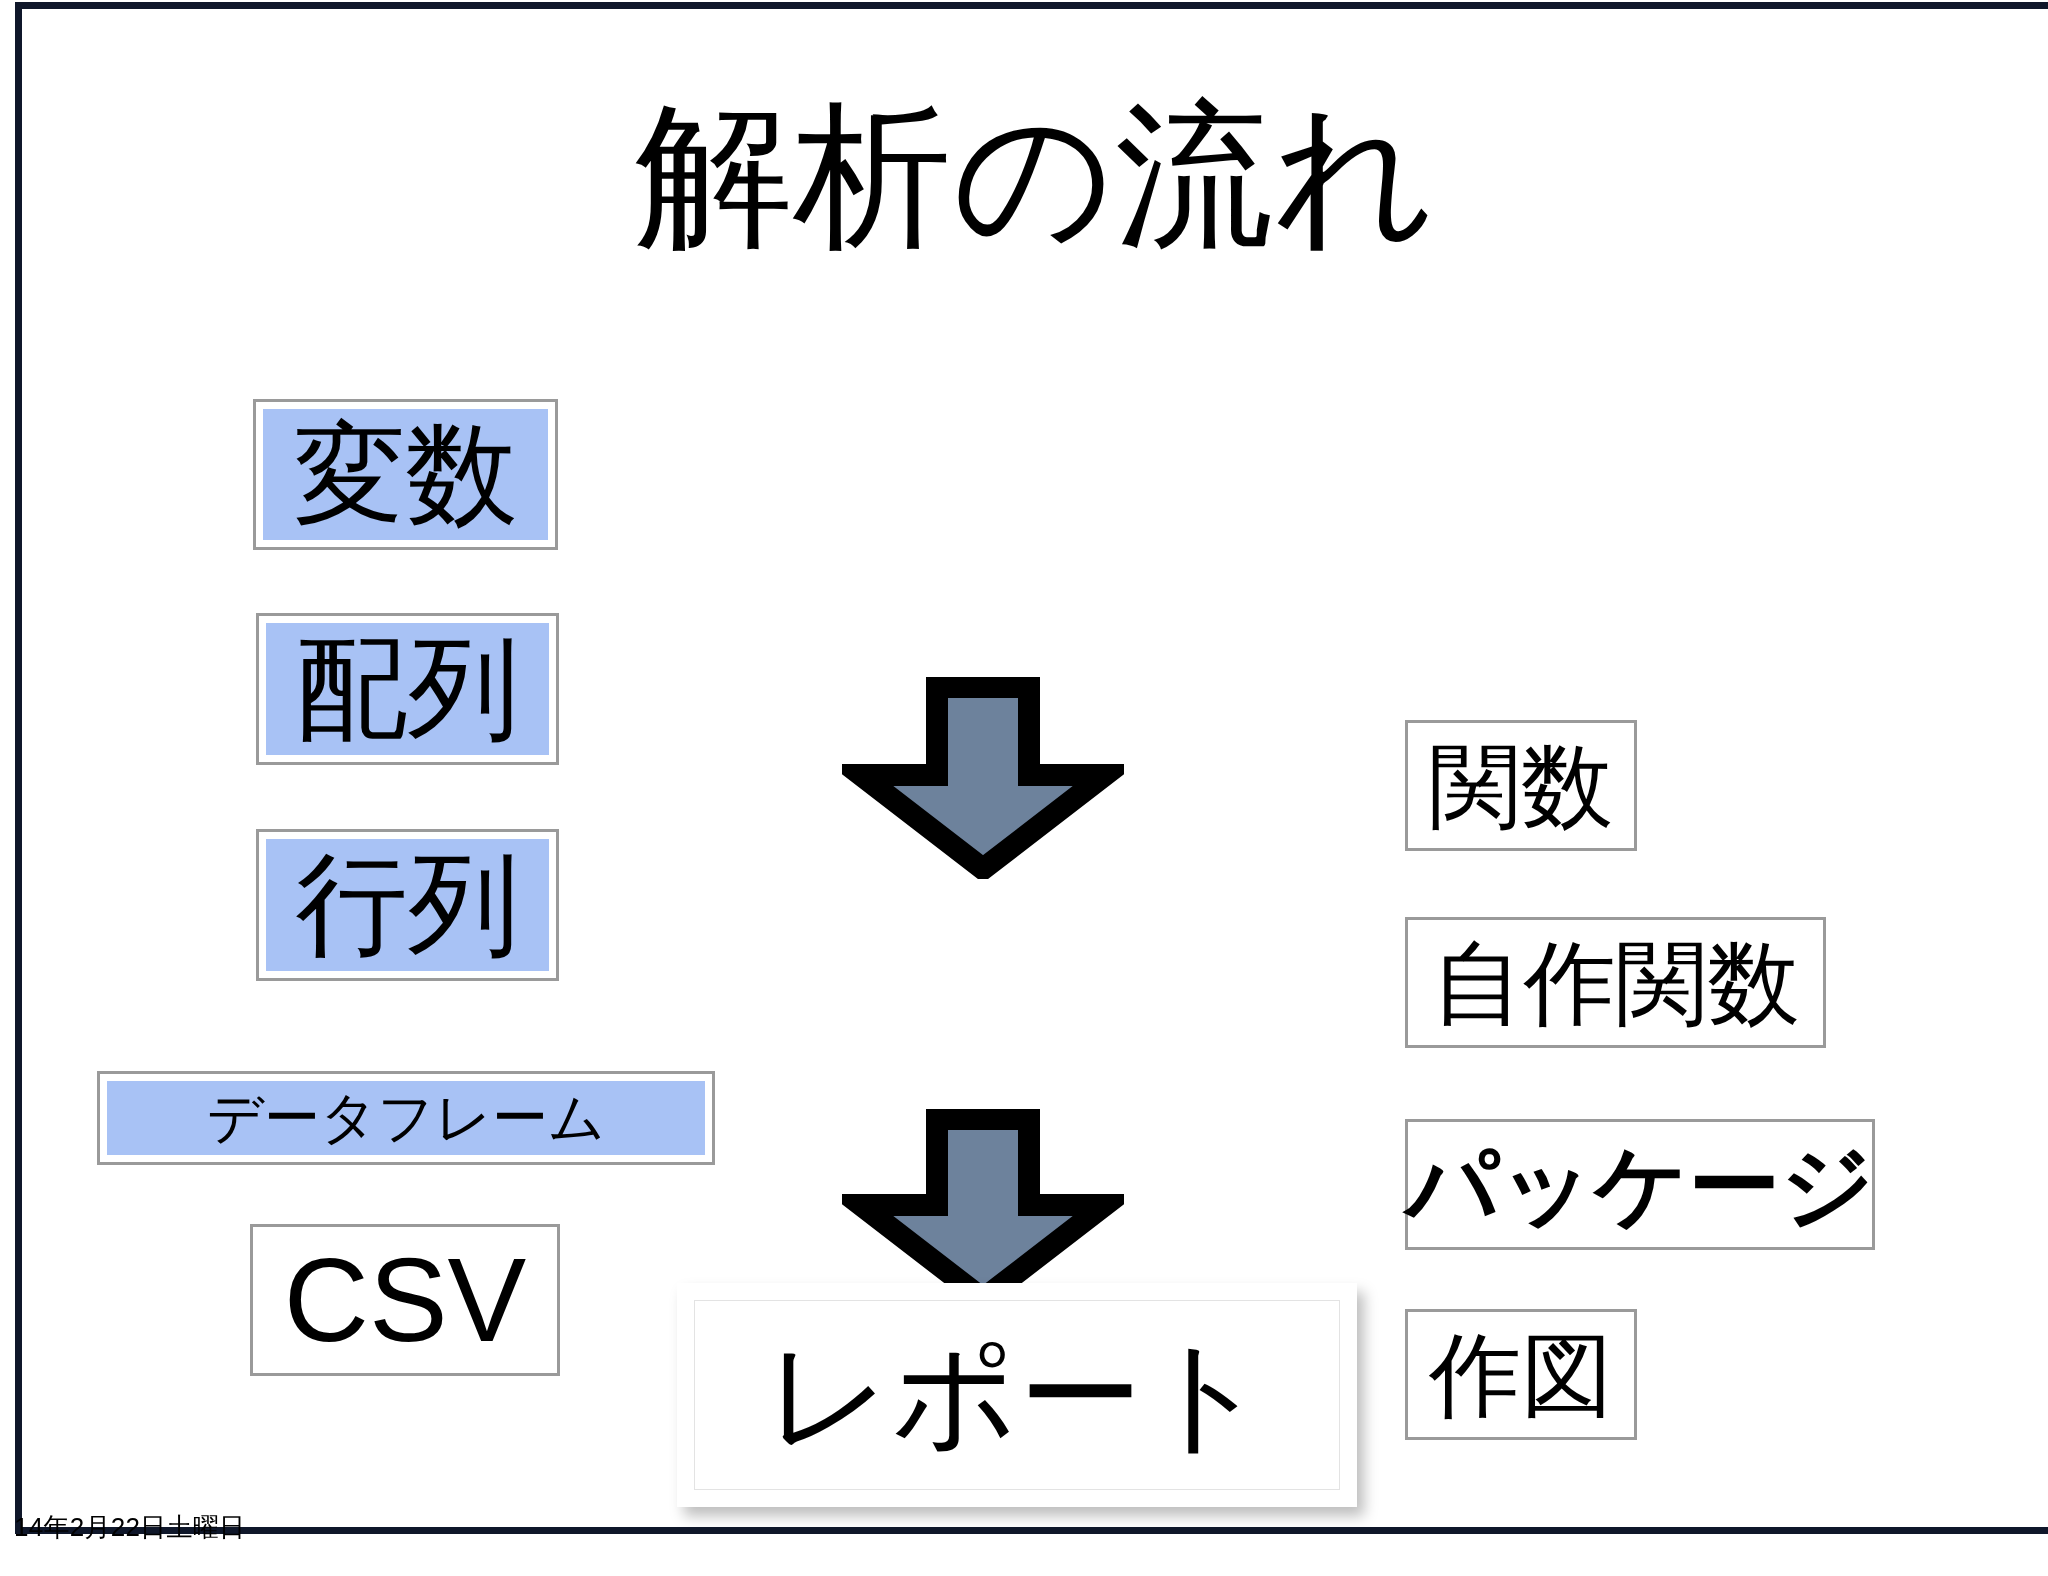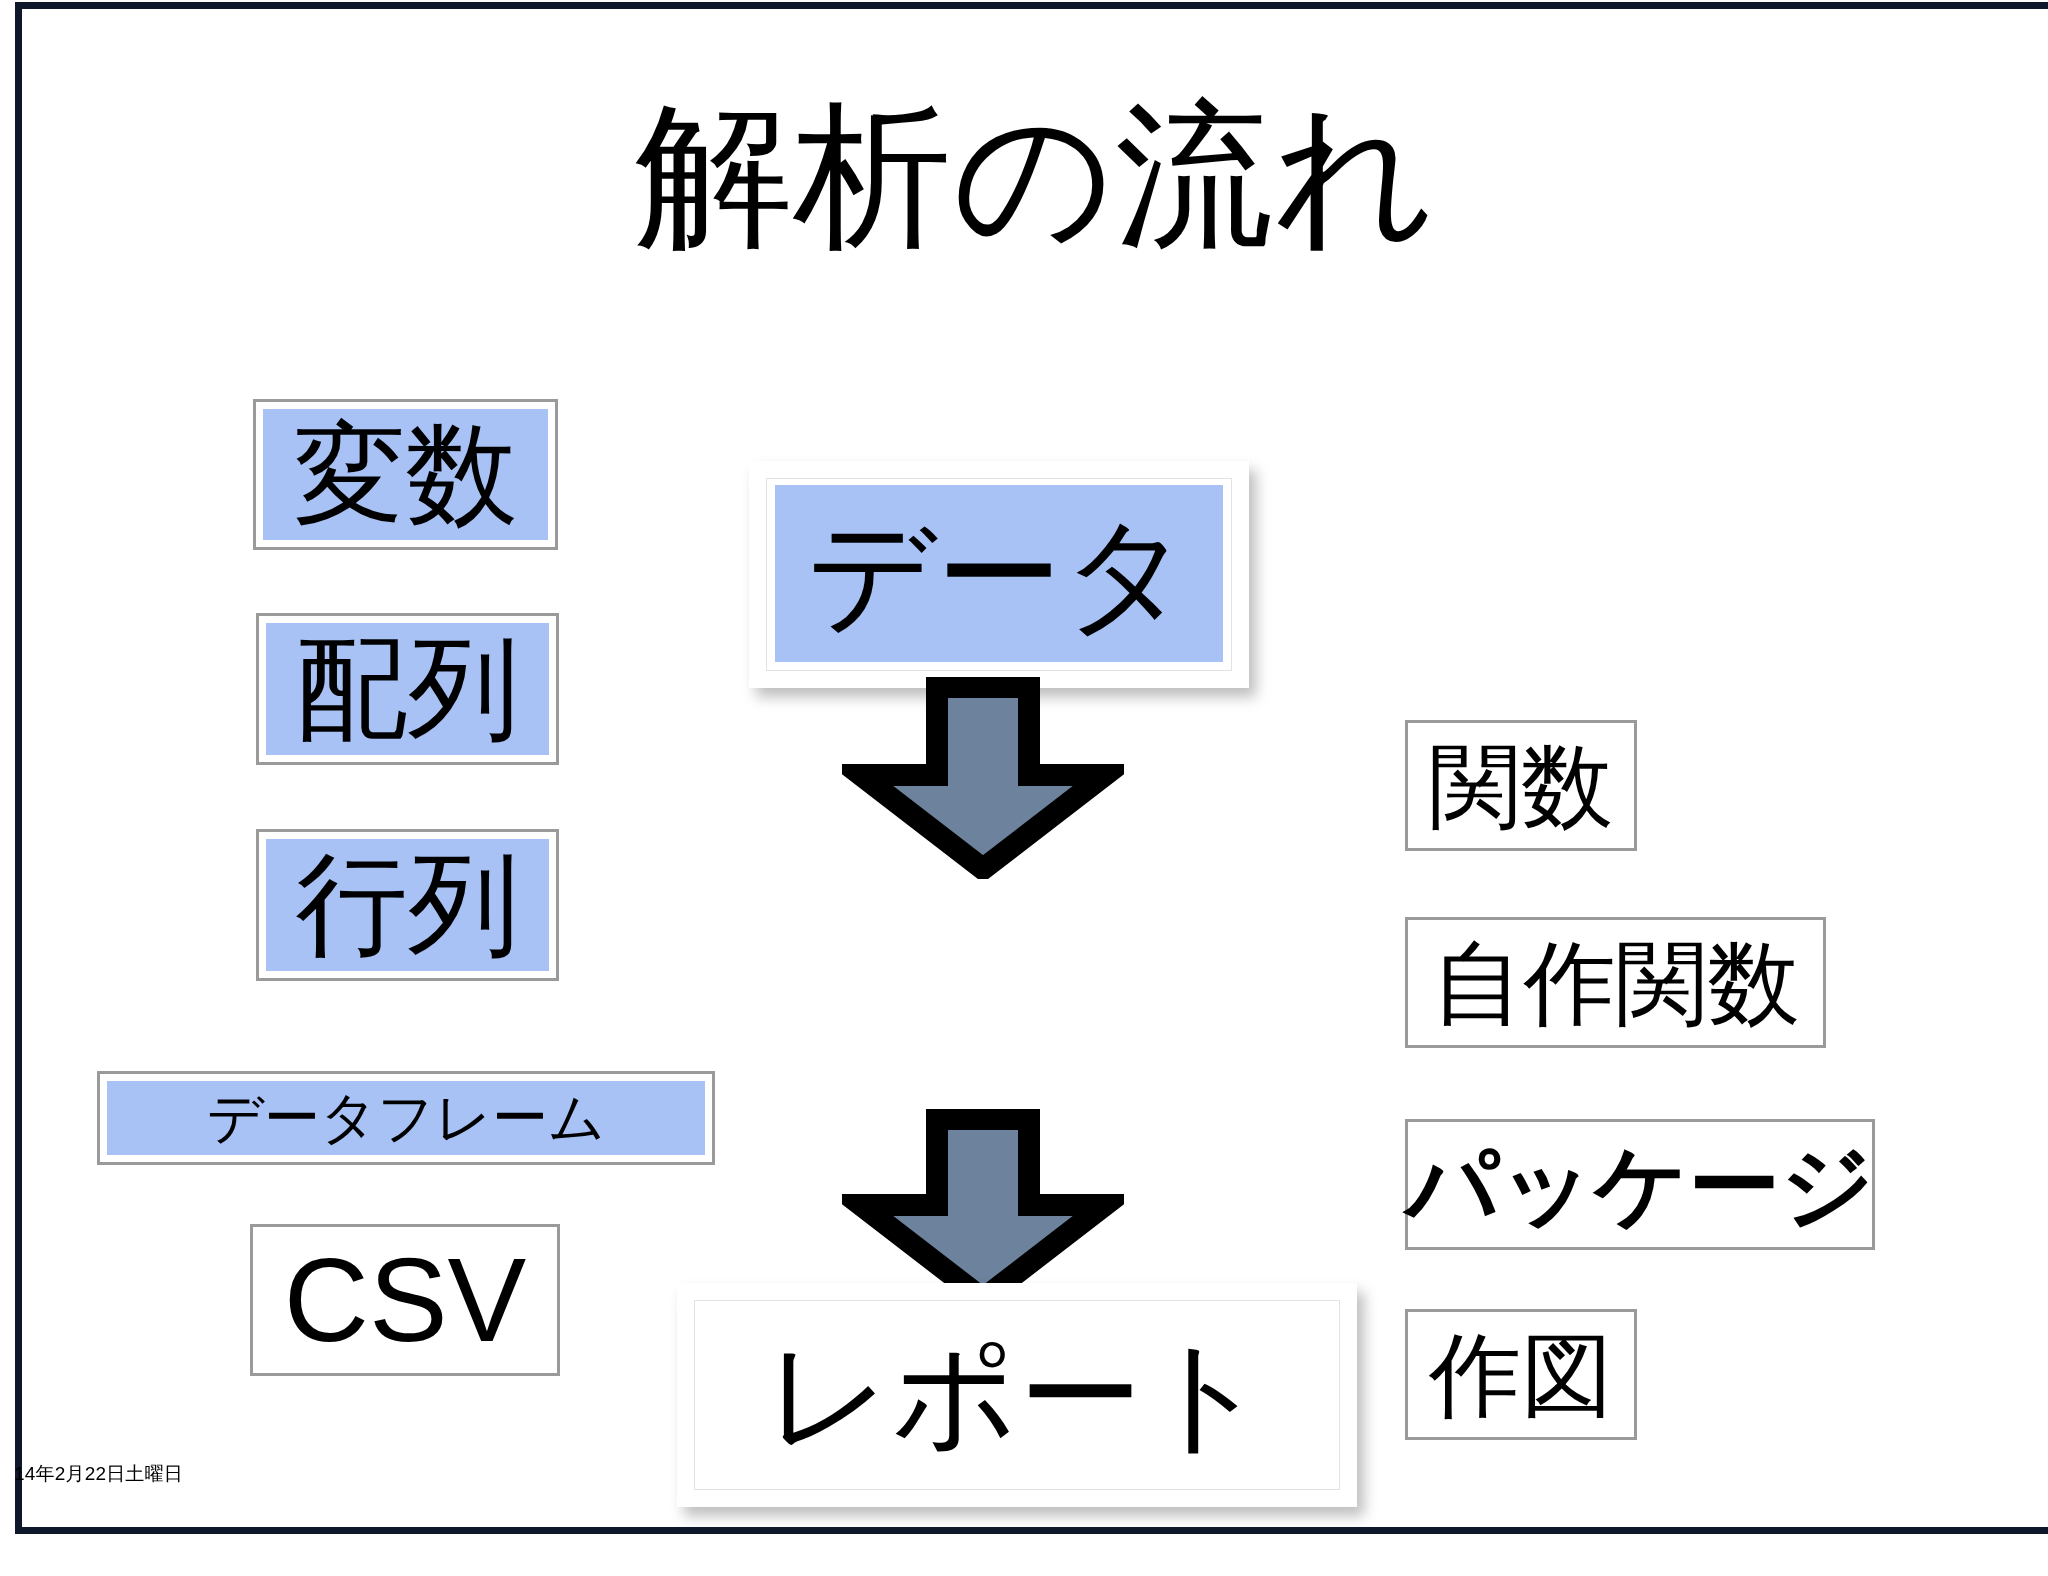--- a/index.html
+++ b/index.html
@@ -114,22 +114,22 @@
   
   .arrow {
     position: absolute;
   }
   .arrow svg { display: block; }
 
   
   #footer-date {
     position: absolute;
     left: 14px;
-    top: 1461px;
-    font-size: 19px;
+    top: 1510px;
+    font-size: 26px;
     color: #000000;
     letter-spacing: 0.01em;
     white-space: nowrap;
     text-align: center;
   }
 </style>
 </head>
 <body>
 
 <div id="slide-frame">
@@ -153,24 +153,20 @@
 
   <div class="box box-blue" style="left:75px; top:1062px; width:618px; height:94px; font-size:56px;">
     <span class="fill"></span>
     <span class="label">データフレーム</span>
   </div>
 
   <div class="box box-outline" style="left:228px; top:1215px; width:310px; height:152px; font-size:118px;">
     <span class="label">CSV</span>
   </div>
 
-  <div class="box card card-blue" style="left:727px; top:452px; width:500px; height:227px; font-size:126px;">
-    <span class="fill"></span>
-    <span class="label">データ</span>
-  </div>
 
   <div class="arrow" style="left:820px; top:668px; width:282px; height:202px;">
     <svg width="282" height="202" viewBox="0 0 282 202" xmlns="http://www.w3.org/2000/svg">
       <polygon points="95,10 187,10 187,98 263,98 141,192 19,98 95,98" fill="#6d829c" stroke="#000000" stroke-width="22" stroke-linejoin="miter"></polygon>
     </svg>
   </div>
 
 
   <div class="arrow" style="left:820px; top:1100px; width:282px; height:200px;">
     <svg width="282" height="200" viewBox="0 0 282 200" xmlns="http://www.w3.org/2000/svg">

